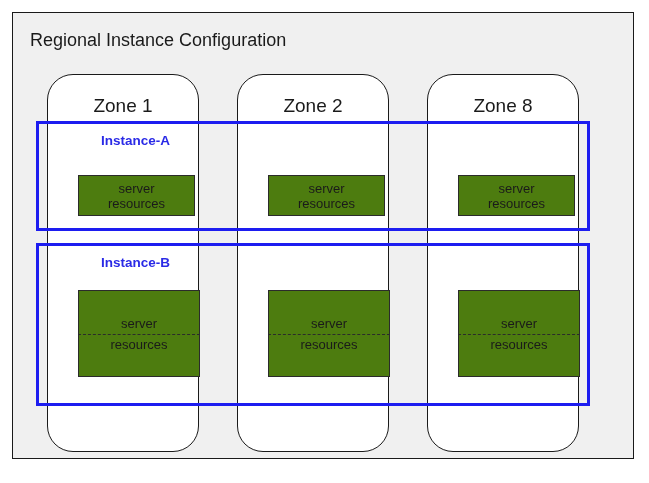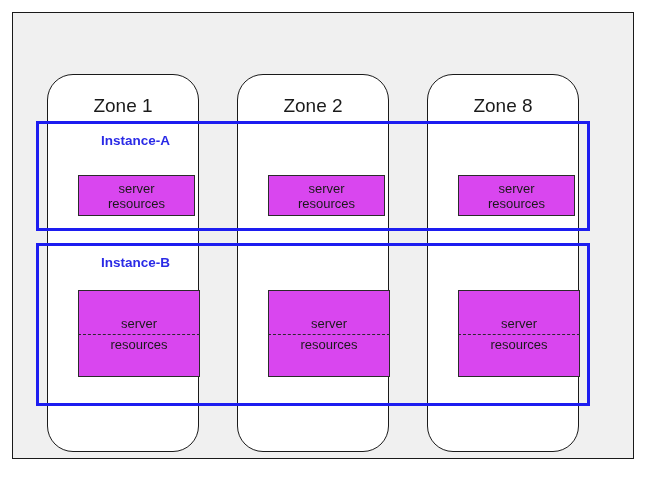--- a/index.html
+++ b/index.html
@@ -87,21 +87,21 @@
     font-size: 13.5px;
     font-weight: bold;
     color: #2a2ae6;
     white-space: nowrap;
     margin-left: 40px;
   }
 
   
   .server-box {
     position: absolute;
-    background: #d946ef;
+    background: #4d7c0f;
     border: 1px solid #2b2b2b;
     box-sizing: border-box;
     color: #1a1a1a;
     font-size: 13px;
     line-height: 15px;
     text-align: center;
   }
 
   
   .server-box.compact {
@@ -147,20 +147,21 @@
 
   
   #instance-band-a .server-box { top: 51px; }
   #instance-band-b .server-box { top: 44px; }
 </style>
 </head>
 <body>
 
 <div id="region-frame">
 
+  <div id="region-title">Regional Instance Configuration</div>
 
   <div class="zone-panel" id="zone-panel-1">
     <div class="zone-label">Zone 1</div>
   </div>
   <div class="zone-panel" id="zone-panel-2">
     <div class="zone-label">Zone 2</div>
   </div>
   <div class="zone-panel" id="zone-panel-3">
     <div class="zone-label">Zone 8</div>
   </div>

